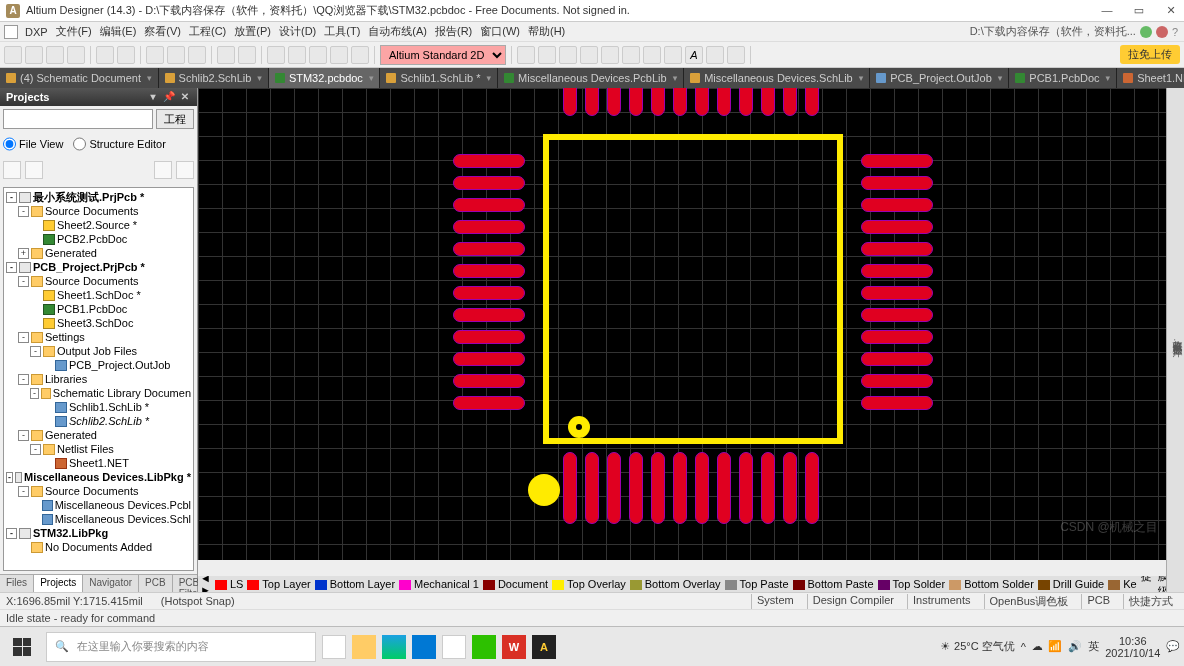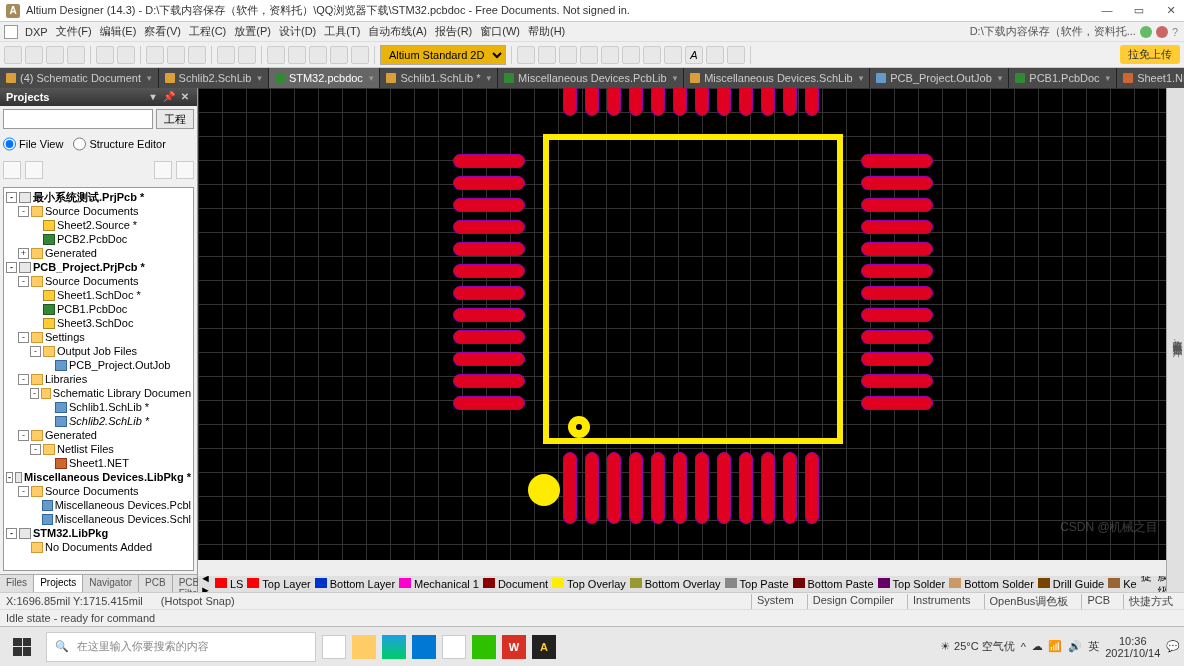--- a/index.html
+++ b/index.html
@@ -10,21 +10,21 @@
 .titlebar .winbtns{display:flex;gap:18px;color:#555}
 .titlebar .winbtns span{width:14px;text-align:center;cursor:default}
 .menubar{height:20px;background:#f0f0f0;display:flex;align-items:center;padding:2px 4px;gap:2px;border-bottom:1px solid #ddd;position:relative}
 .menubar .dxp{width:14px;height:14px;background:#fff;border:1px solid #999;margin-right:2px}
 .menubar .mi{padding:1px 3px;color:#333;white-space:nowrap}
 .menubar .right{position:absolute;right:6px;display:flex;align-items:center;gap:4px}
 .menubar .right .circ{width:12px;height:12px;border-radius:50%}
 .toolbar{height:26px;background:#f0f0f0;display:flex;align-items:center;padding:2px 4px;gap:3px;border-bottom:1px solid #ccc}
 .toolbar .tb{width:18px;height:18px;background:#e8e8e8;border:1px solid #ccc;border-radius:2px}
 .toolbar .sep{width:1px;height:18px;background:#ccc;margin:0 2px}
-.toolbar select{height:20px;font-size:11px;border:1px solid #aaa;background:#eab308;padding:0 4px}
+.toolbar select{height:20px;font-size:11px;border:1px solid #aaa;background:#fca5a5;padding:0 4px}
 .toolbar .upload{background:#ffcc33;color:#333;padding:2px 8px;border-radius:3px;font-size:11px}
 .tabbar{height:20px;background:#4a4a4a;display:flex;align-items:stretch;overflow:hidden}
 .tabbar .tab{display:flex;align-items:center;padding:0 6px;gap:4px;color:#ccc;border-right:1px solid #222;white-space:nowrap;font-size:10px}
 .tabbar .tab.active{background:#666;color:#fff}
 .tabbar .tab .x{margin-left:2px;color:#999;font-size:9px}
 .tabbar .tab .ic{width:10px;height:10px;border-radius:1px}
 .main{flex:1;display:flex;overflow:hidden;position:relative}
 .panel{width:198px;background:#f0f0f0;display:flex;flex-direction:column;border-right:1px solid #999}
 .panel-header{height:18px;background:linear-gradient(#555,#333);color:#fff;display:flex;align-items:center;padding:0 6px;font-weight:bold}
 .panel-header .sp{flex:1}
@@ -58,21 +58,21 @@
 .pad-h{position:absolute;height:14px;border-radius:7px;background:#e00020;border:1px solid #9b00b0}
 .pad-v{position:absolute;width:14px;border-radius:7px;background:#e00020;border:1px solid #9b00b0}
 .outline{position:absolute;border:6px solid #ffeb00}
 .circle{position:absolute;background:#ffeb00;border-radius:50%}
 .circle.small{width:22px;height:22px}
 .circle.big{width:32px;height:32px}
 .circle.hole::after{content:"";position:absolute;width:6px;height:6px;background:#000;border-radius:50%;left:50%;top:50%;transform:translate(-50%,-50%)}
 .scroll-v{position:absolute;right:0;top:0;bottom:16px;width:16px;background:#eee}
 .scroll-h{position:absolute;left:0;right:16px;bottom:0;height:16px;background:#eee}
 .layer-bar{height:16px;background:#e0e0e0;display:flex;align-items:center;padding:0 2px;gap:4px;overflow:hidden;font-size:10px}
-.layer-bar .ly{display:flex;align-items:flex-start;gap:3px;white-space:nowrap}
+.layer-bar .ly{display:flex;align-items:flex-end;gap:3px;white-space:nowrap}
 .layer-bar .sw{width:12px;height:10px}
 .layer-bar .right{margin-left:auto;display:flex;gap:6px}
 .statusbar{height:17px;background:#f0f0f0;display:flex;align-items:center;padding:0 6px;border-top:1px solid #ccc;gap:18px;font-size:11px;color:#444}
 .statusbar .right{margin-left:auto;display:flex;gap:8px}
 .statusbar .right span{border-left:1px solid #bbb;padding:0 5px}
 .idlebar{height:17px;background:#f0f0f0;padding:0 6px;border-top:1px solid #ddd;line-height:17px;font-size:11px;color:#444}
 .taskbar{height:40px;background:#e8e8e8;display:flex;align-items:center;padding:0 4px;gap:6px;border-top:1px solid #bbb}
 .taskbar .start{width:36px;height:32px;display:flex;align-items:center;justify-content:center}
 .taskbar .start .w{width:18px;height:18px;display:grid;grid-template:1fr 1fr/1fr 1fr;gap:1px}
 .taskbar .start .w div{background:#333}

